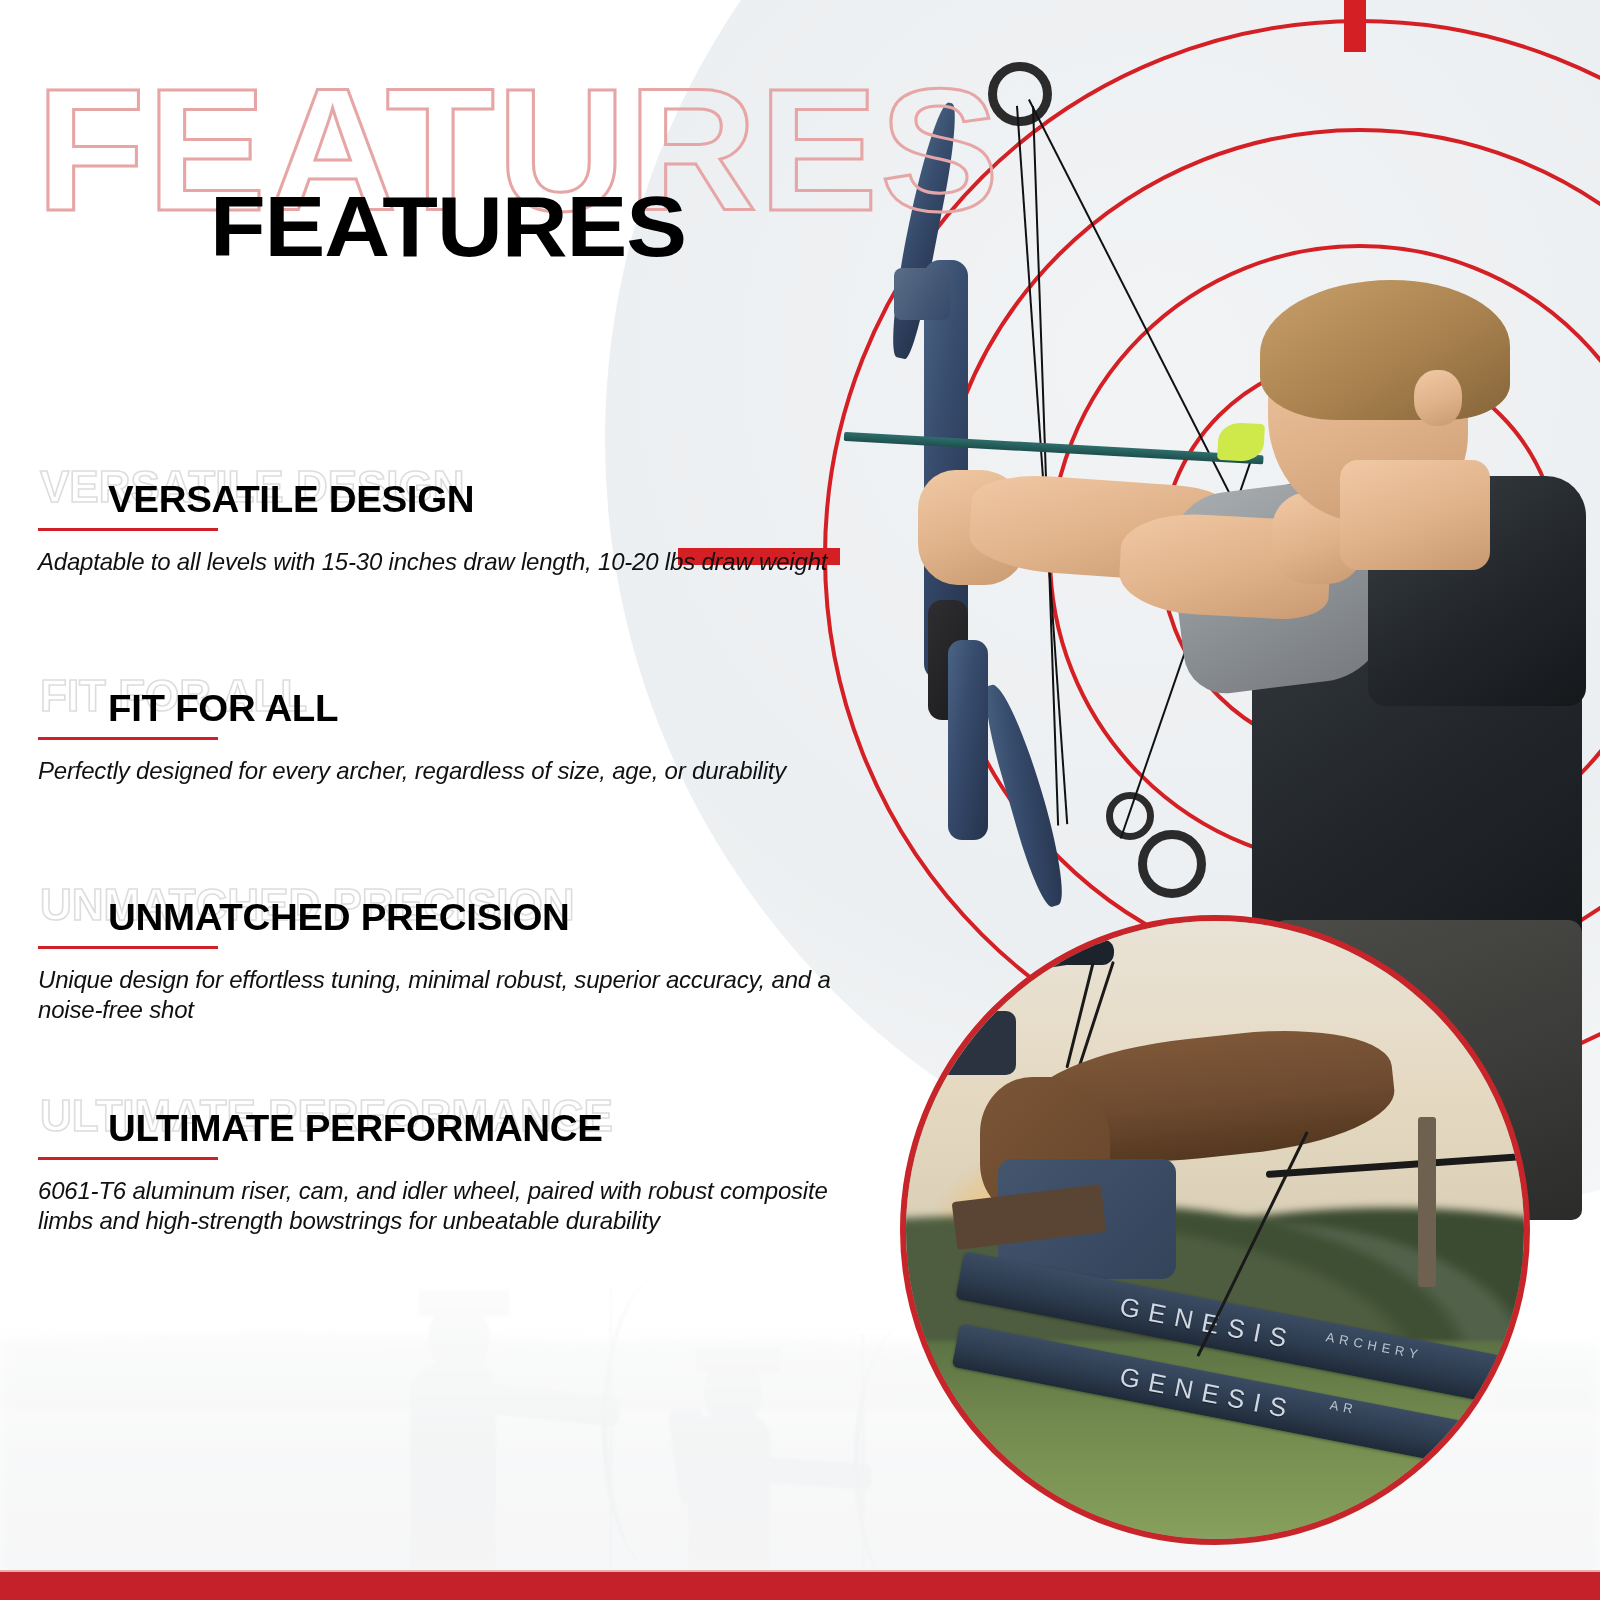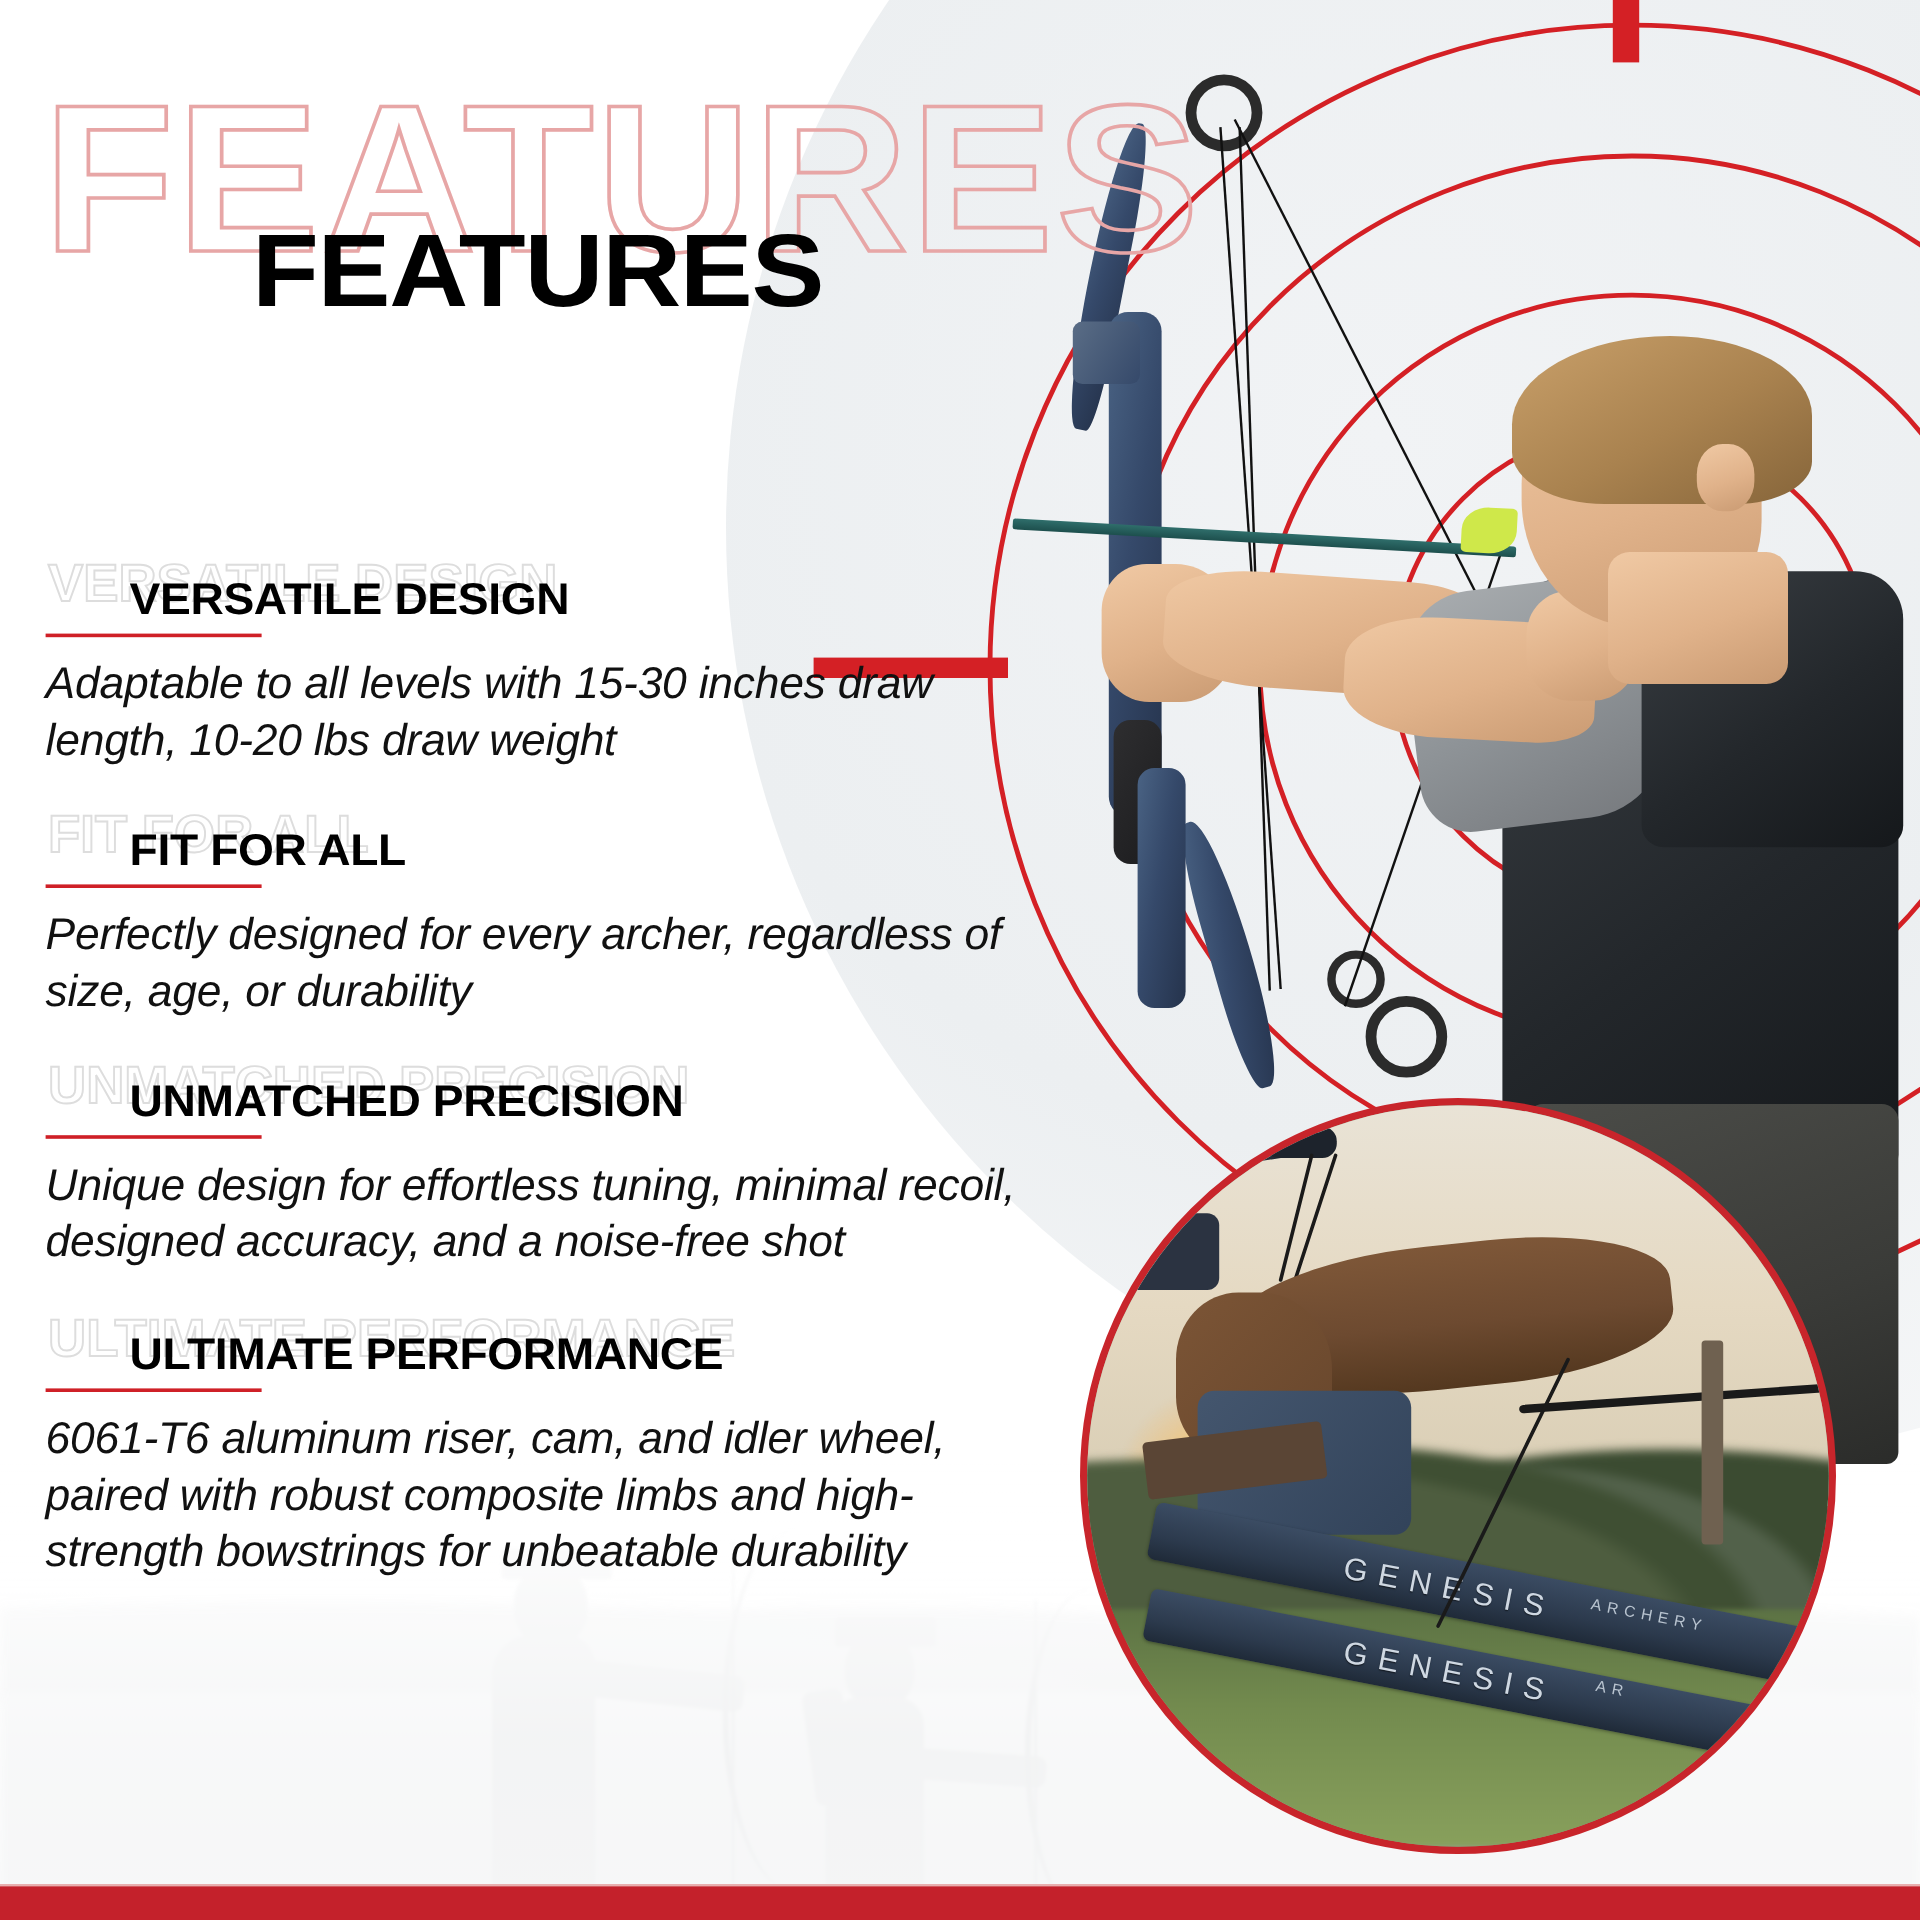--- a/index.html
+++ b/index.html
@@ -355,21 +355,21 @@
   .f-rule {
     position: relative;
     top: 26px;
     width: 180px;
     height: 3px;
     background: #cf2027;
   }
   .f-desc {
     position: relative;
     top: 42px;
-    font-size: 37px;
+    font-size: 24px;
     font-style: italic;
     font-weight: 400;
     line-height: 1.27;
     color: #111;
     letter-spacing: -0.2px;
     max-width: 850px;
   }
 
   .feature.f0 { height: 178px; margin-top: 29px; }
   .feature.f1 { height: 178px; }
@@ -518,21 +518,21 @@
       <div class="f-ghost">FIT FOR ALL</div>
       <div class="f-title">FIT FOR ALL</div>
       <div class="f-rule"></div>
       <div class="f-desc">Perfectly designed for every archer, regardless of size, age, or durability</div>
     </div>
 
     <div class="feature f2">
       <div class="f-ghost">UNMATCHED PRECISION</div>
       <div class="f-title">UNMATCHED PRECISION</div>
       <div class="f-rule"></div>
-      <div class="f-desc">Unique design for effortless tuning, minimal recoil, designed accuracy, and a noise-free shot</div>
+      <div class="f-desc">Unique design for effortless tuning, minimal robust, superior accuracy, and a noise-free shot</div>
     </div>
 
     <div class="feature f3">
       <div class="f-ghost">ULTIMATE PERFORMANCE</div>
       <div class="f-title">ULTIMATE PERFORMANCE</div>
       <div class="f-rule"></div>
       <div class="f-desc">6061-T6 aluminum riser, cam, and idler wheel, paired with robust composite limbs and high-strength bowstrings for unbeatable durability</div>
     </div>
 
   </div>

